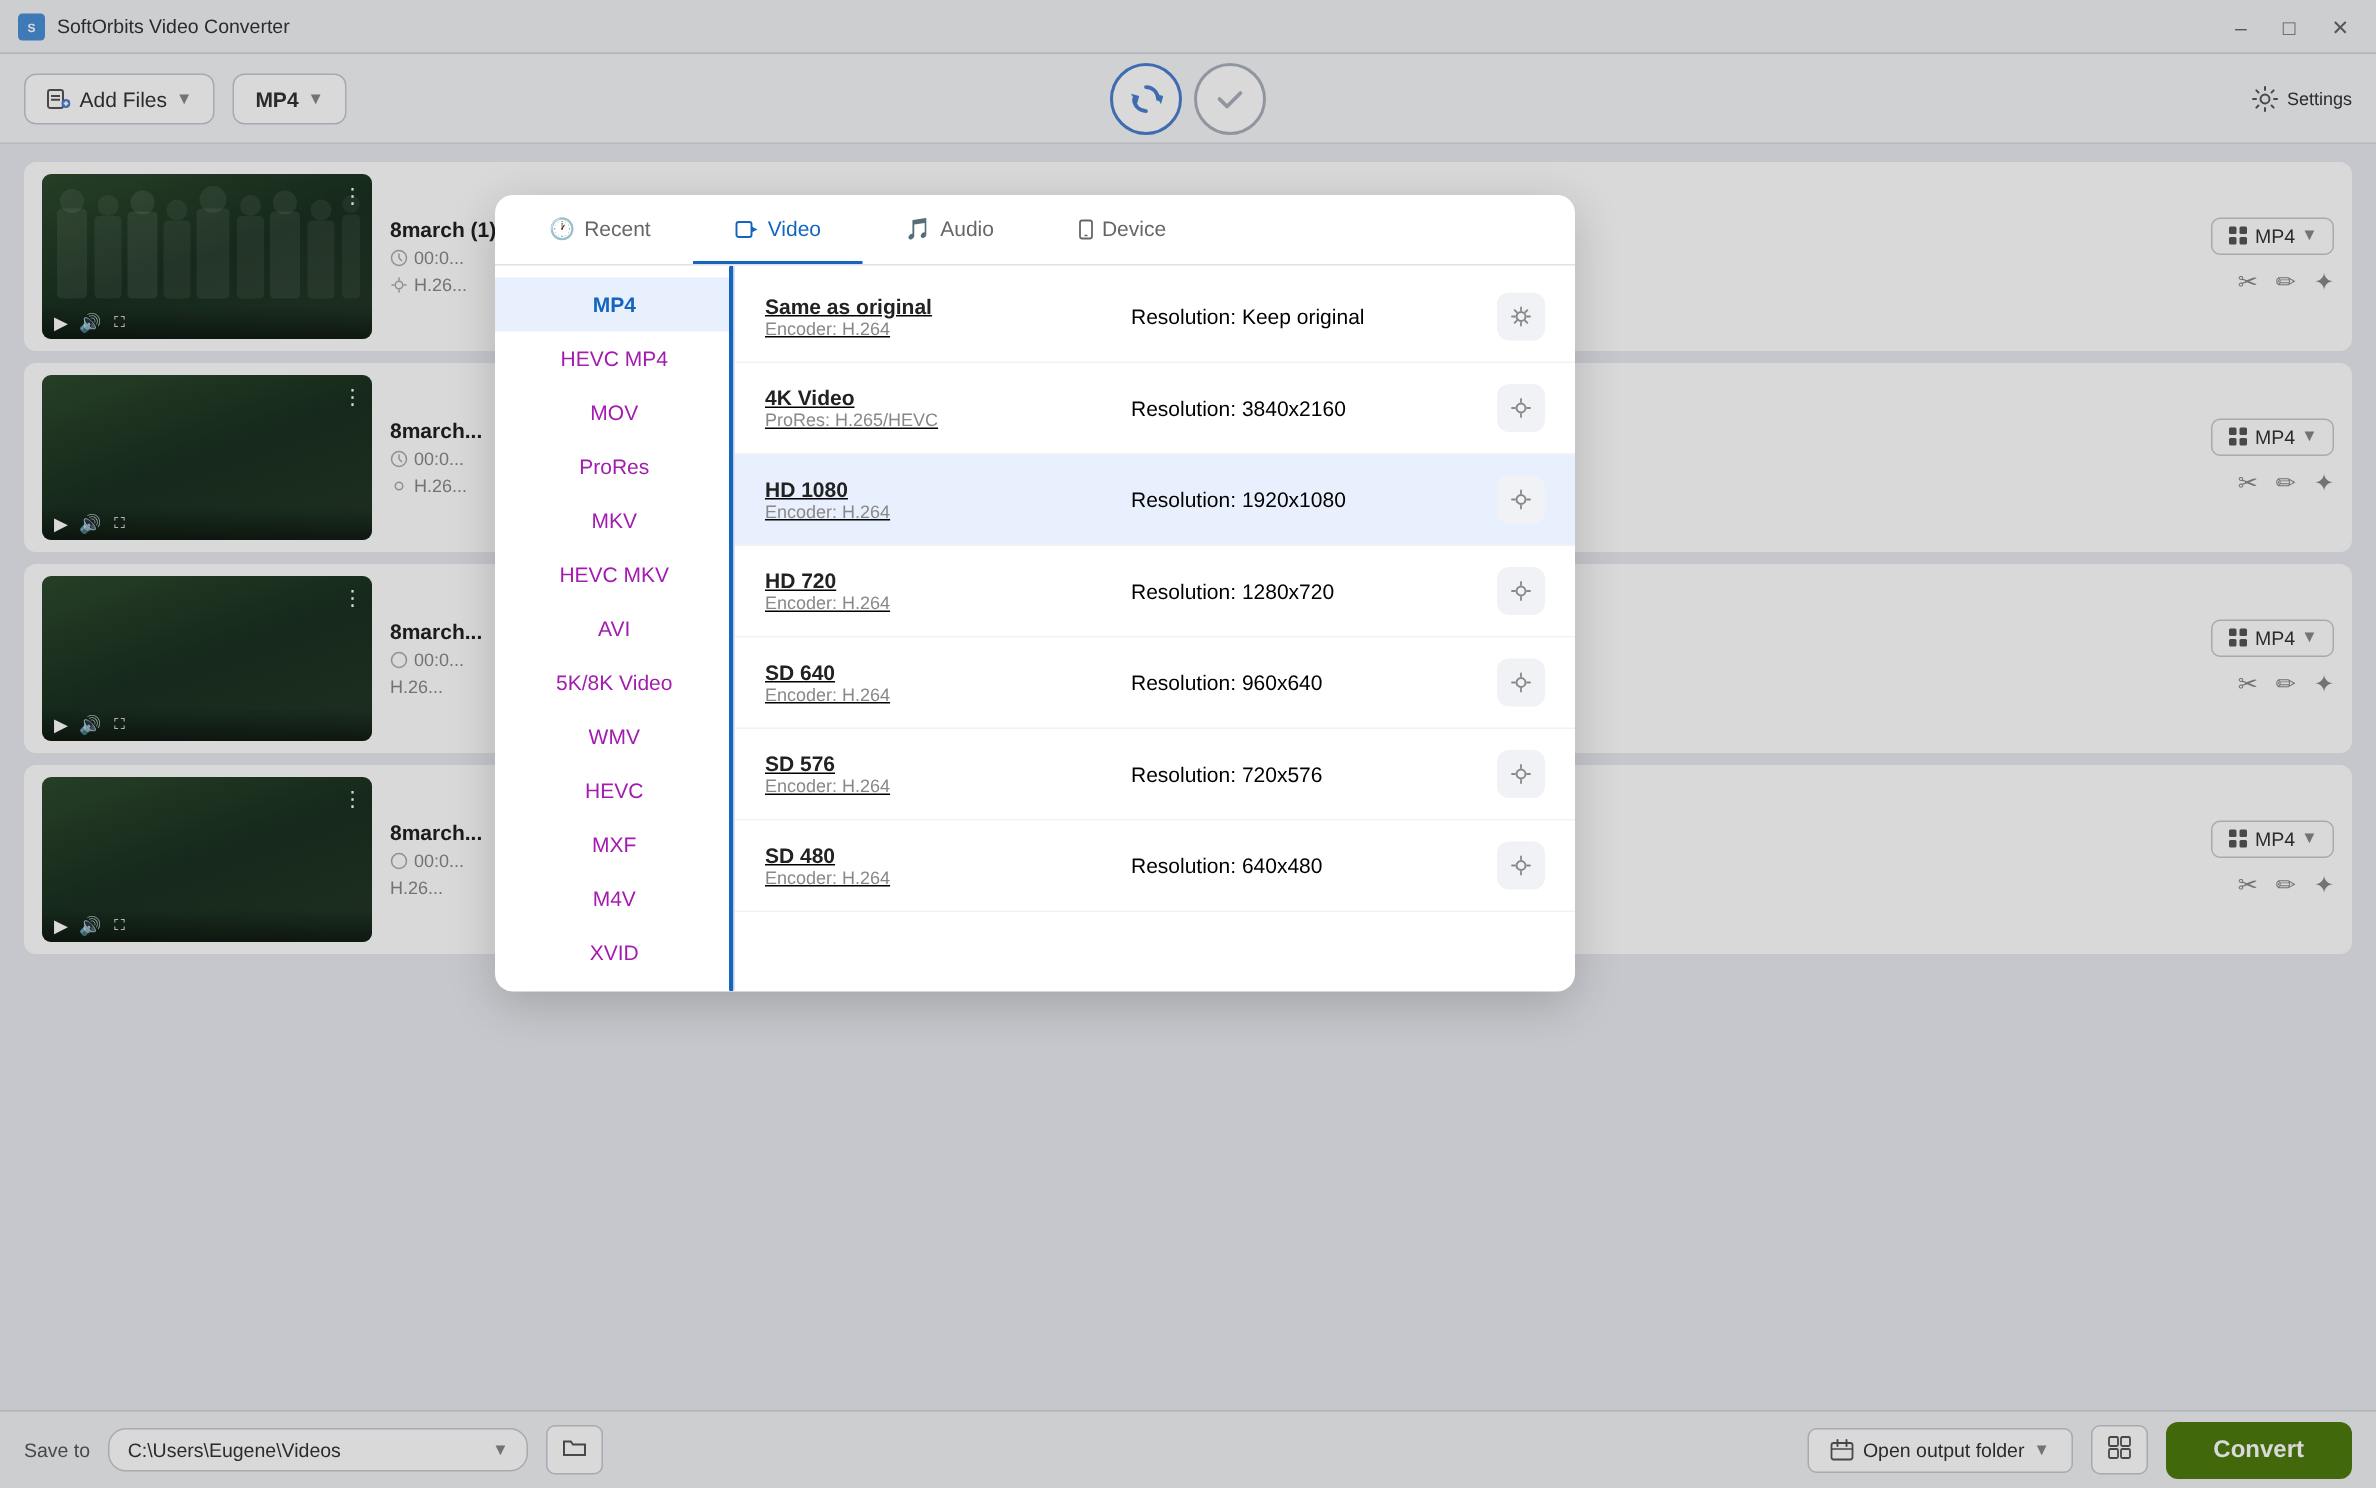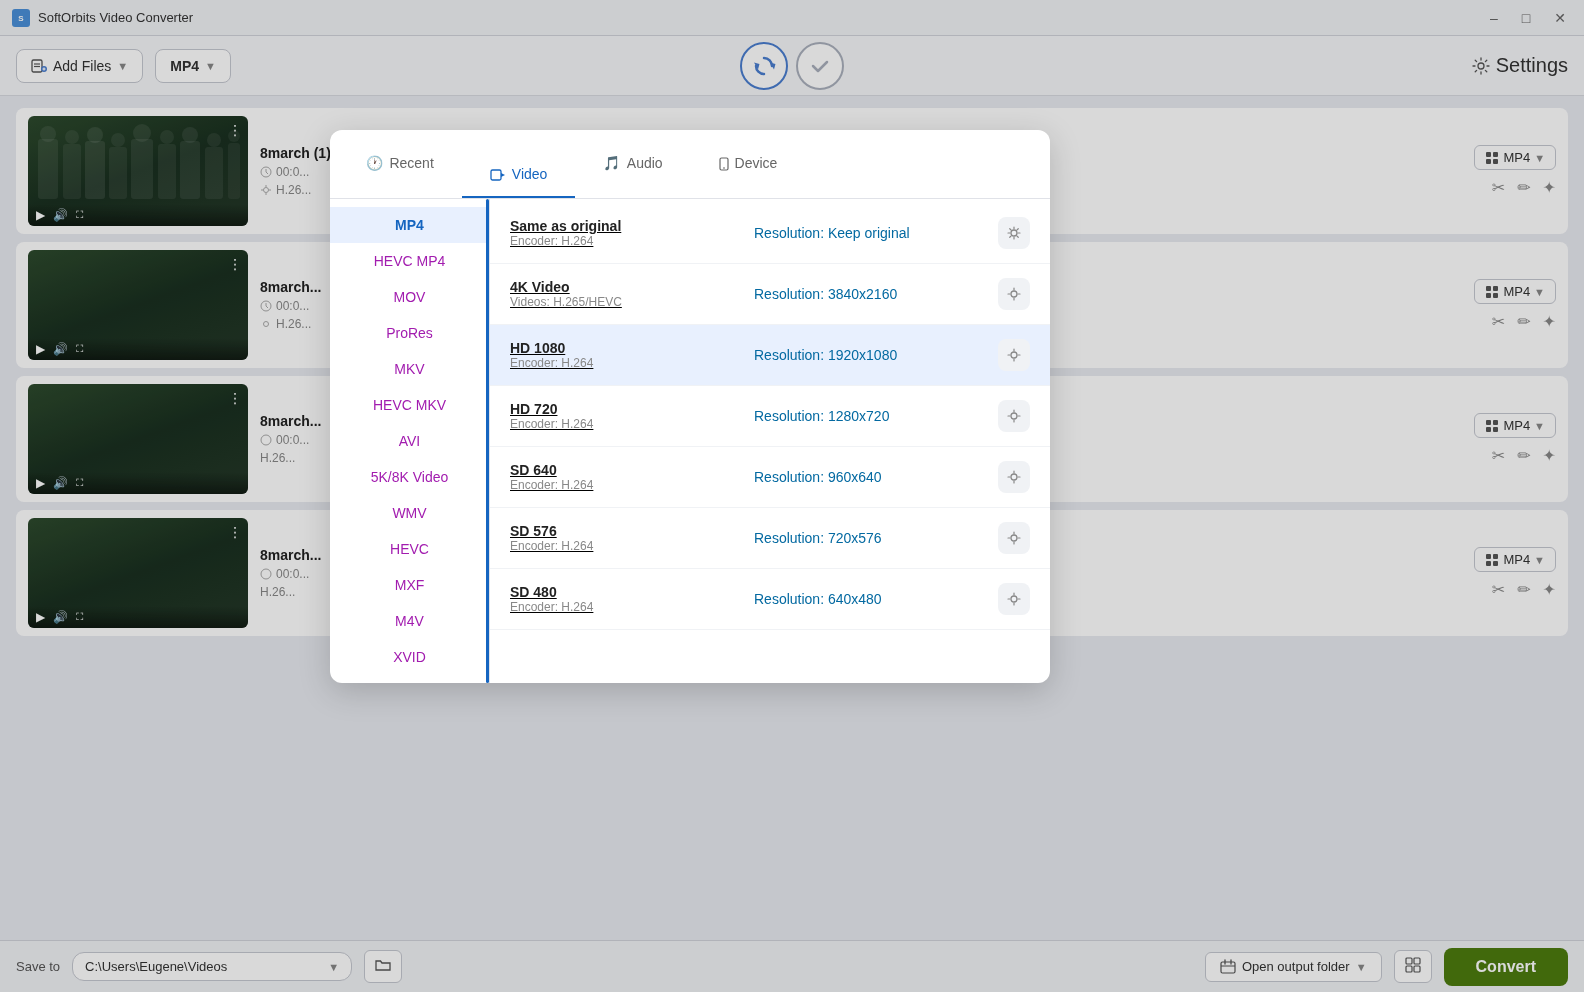--- a/index.html
+++ b/index.html
@@ -95,21 +95,21 @@
       border-radius: 50%;
       border: 2.5px solid #aab0bc;
       background: white;
       cursor: pointer;
       display: flex; align-items: center; justify-content: center;
       font-size: 22px; color: #aab0bc;
     }
     .btn-settings {
       display: flex; align-items: center; gap: 6px;
       background: none; border: none;
-      font-size: 20px; color: #333; cursor: pointer;
+      font-size: 12px; color: #333; cursor: pointer;
       margin-left: auto;
     }
 
     
     .main-area {
       display: flex;
       flex-direction: column;
       height: calc(992px - 36px - 60px - 52px);
       overflow-y: auto;
       background: #e8eaf0;
@@ -275,21 +275,20 @@
       padding: 14px 28px;
       font-size: 14px;
       color: #666;
       cursor: pointer;
       border-bottom: 2.5px solid transparent;
       display: flex; align-items: center; gap: 6px;
     }
     .modal-tab.active {
       color: #1565c0;
       border-bottom-color: #1565c0;
-      margin-top: 22px;
     }
 
     
     .modal-body {
       display: flex;
       flex: 1;
       overflow: hidden;
     }
 
     
@@ -332,21 +331,21 @@
       display: flex;
       align-items: center;
       padding: 14px 20px;
       border-bottom: 1px solid #f0f2f5;
       cursor: pointer;
     }
     .preset-row.selected { background: #e8f0fe; }
     .preset-info { flex: 1; text-decoration: underline; }
     .preset-name { font-size: 14px; font-weight: 600; color: #222; }
     .preset-encoder { font-size: 12px; color: #888; }
-    .preset-resolution { font-size: 14px; color: #0369a1; flex: 1; }
+    .preset-resolution { font-size: 14px; color: #000000; flex: 1; }
     .preset-gear {
       width: 32px; height: 32px;
       background: #f0f2f5;
       border-radius: 8px;
       display: flex; align-items: center; justify-content: center;
       color: #888; font-size: 15px; cursor: pointer;
     }
 
     
     .modal-content::-webkit-scrollbar { width: 6px; }
@@ -743,21 +742,21 @@
             <svg width="16" height="16" viewBox="0 0 16 16">
               <circle cx="8" cy="8" r="3" fill="none" stroke="#888" stroke-width="1.3"></circle>
               <path d="M8 2 L8 4 M8 12 L8 14 M2 8 L4 8 M12 8 L14 8 M3.76 3.76 L5.17 5.17 M10.83 10.83 L12.24 12.24 M12.24 3.76 L10.83 5.17 M5.17 10.83 L3.76 12.24" stroke="#888" stroke-width="1.2" stroke-linecap="round"></path>
             </svg>
           </div>
         </div>
 
         <div class="preset-row">
           <div class="preset-info">
             <div class="preset-name">4K Video</div>
-            <div class="preset-encoder">Videos: H.265/HEVC</div>
+            <div class="preset-encoder">ProRes: H.265/HEVC</div>
           </div>
           <div class="preset-resolution">Resolution: 3840x2160</div>
           <div class="preset-gear">
             <svg width="16" height="16" viewBox="0 0 16 16">
               <circle cx="8" cy="8" r="3" fill="none" stroke="#888" stroke-width="1.3"></circle>
               <path d="M8 2 L8 4 M8 12 L8 14 M2 8 L4 8 M12 8 L14 8" stroke="#888" stroke-width="1.2" stroke-linecap="round"></path>
             </svg>
           </div>
         </div>
 

